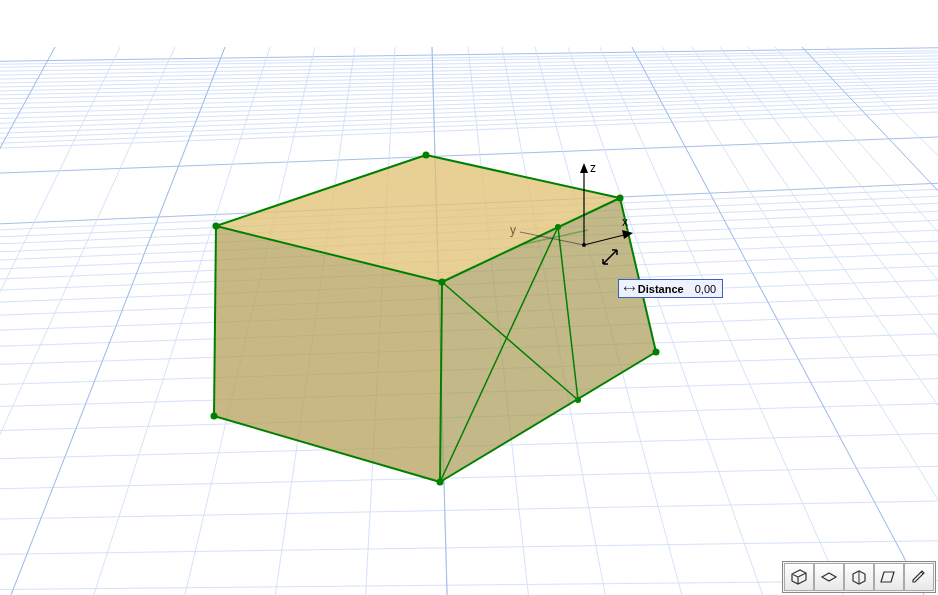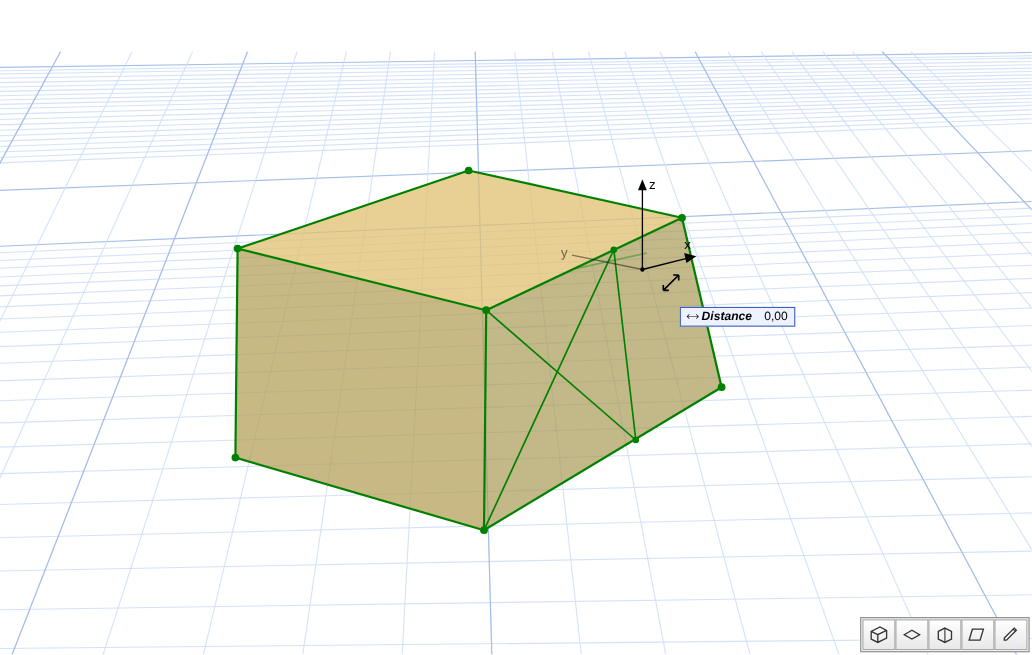--- a/index.html
+++ b/index.html
@@ -82,21 +82,21 @@
     display: flex;
     align-items: center;
     gap: 4px;
     white-space: nowrap;
   }
   .tooltip .arrow {
     font-size: 11px;
     transform: rotate(45deg);
     display: inline-block;
   }
-  .tooltip b { font-weight: bold; font-style: italic; }
+  .tooltip b { font-weight: bold; }
   .toolbar {
     position: absolute;
     right: 2px;
     bottom: 2px;
     display: flex;
     gap: 0;
     border: 1px solid #888;
     background: #f4f4f4;
     padding: 1px;
   }

